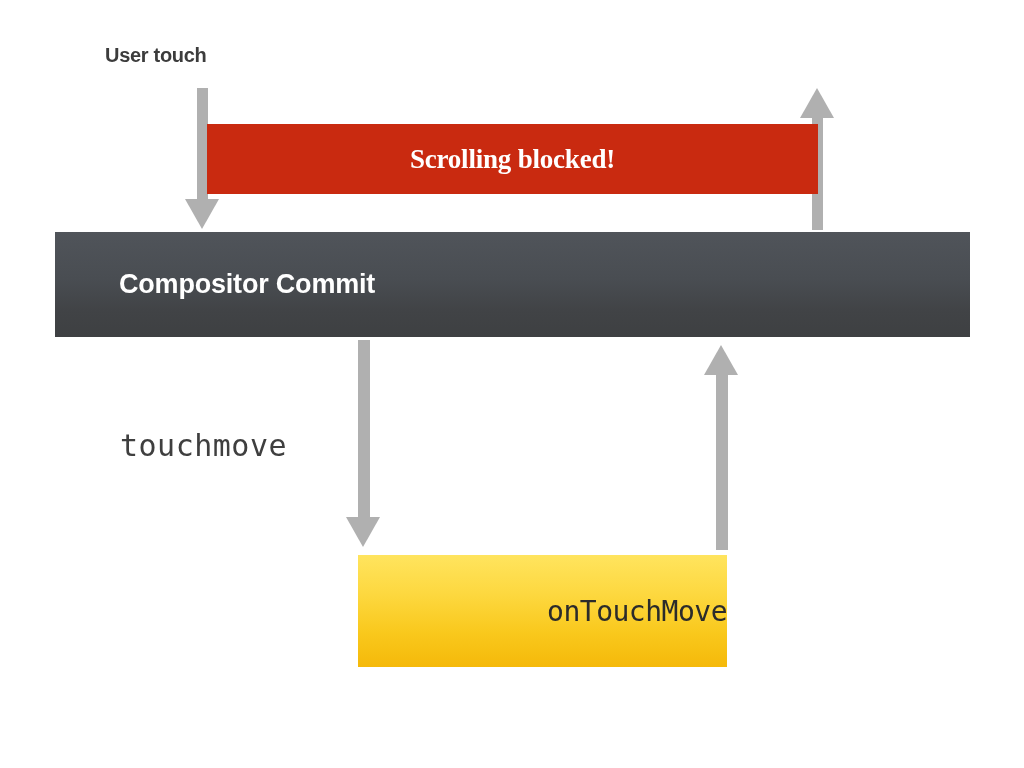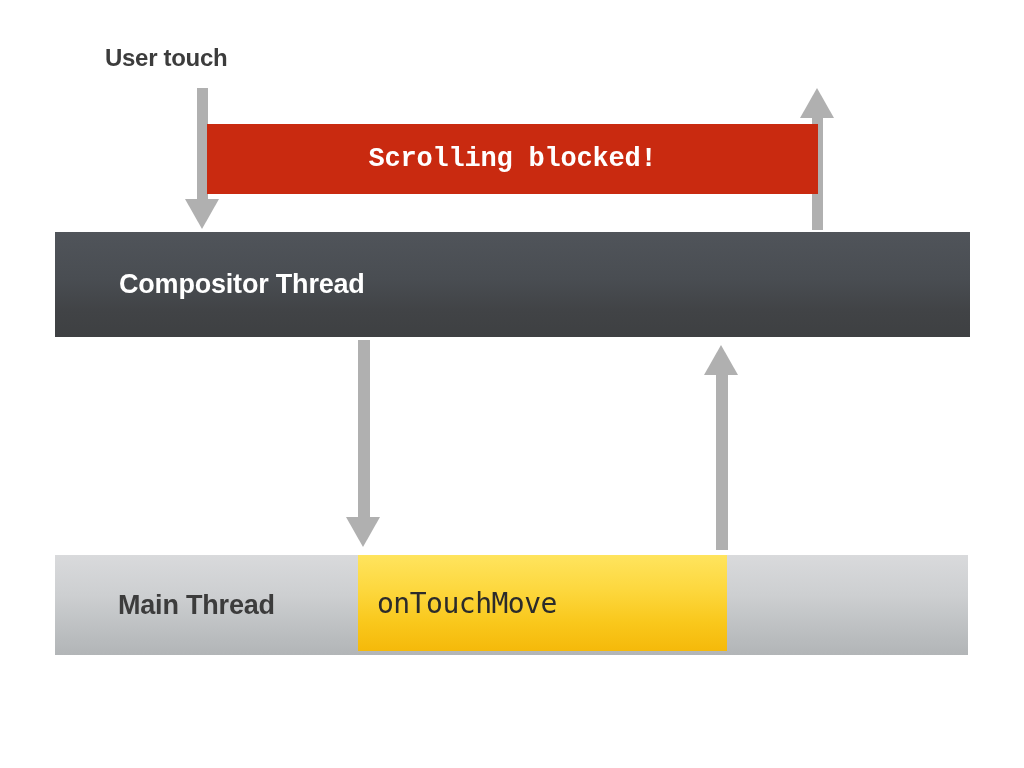--- a/index.html
+++ b/index.html
@@ -17,21 +17,21 @@
     width: 1024px;
     height: 768px;
     background: #ffffff;
   }
 
   
   .top-label {
     position: absolute;
     font-family: "Liberation Sans", sans-serif;
     font-weight: bold;
-    font-size: 24px;
+    font-size: 20px;
     color: #3c3c3c;
     letter-spacing: -0.3px;
     white-space: nowrap;
   }
   #label-user-touch { left: 105px; top: 44px; }
   #label-commit-gpu { left: 680px; top: 44px; }
 
   
   .arrow-shaft {
     position: absolute;
@@ -74,21 +74,21 @@
     left: 207px;
     top: 124px;
     width: 611px;
     height: 70px;
     background: #c92a10;
     display: flex;
     align-items: center;
     justify-content: center;
   }
   #scrolling-blocked-label {
-    font-family: Liberation Mono, monospace;
+    font-family: Liberation Serif, serif;
     font-weight: bold;
     font-size: 27px;
     color: #ffffff;
     letter-spacing: -0.2px;
   }
 
   
   #compositor-thread-bar {
     position: absolute;
     left: 55px;
@@ -139,25 +139,25 @@
     color: #3c3c3c;
     letter-spacing: -0.2px;
   }
 
   
   #ontouchmove-block {
     position: absolute;
     left: 358px;
     top: 555px;
     width: 369px;
-    height: 96px;
+    height: 112px;
     background: linear-gradient(to bottom, #ffe45e 0%, #fdd83f 35%, #f9c81c 70%, #f5b90a 100%);
     display: flex;
     align-items: center;
-    justify-content: flex-start;
+    justify-content: flex-end;
     padding-left: 19px;
   }
   #ontouchmove-label {
     font-family: "DejaVu Sans Mono", monospace;
     font-size: 28px;
     color: #2b2b2b;
     letter-spacing: -0.5px;
   }
 
   
@@ -214,32 +214,30 @@
   <div class="arrow-head-down" id="arrow-user-head"></div>
 
   <div class="arrow-shaft" id="arrow-commit-shaft"></div>
   <div class="arrow-head-up" id="arrow-commit-head"></div>
 
   <div id="scrolling-blocked-bar">
     <span id="scrolling-blocked-label">Scrolling blocked!</span>
   </div>
 
   <div id="compositor-thread-bar">
-    <span id="compositor-thread-label">Compositor Thread</span>
+    <span id="compositor-thread-label">Compositor Commit</span>
   </div>
 
   <div class="arrow-shaft" id="arrow-touchmove-shaft"></div>
   <div class="arrow-head-down" id="arrow-touchmove-head"></div>
 
+  <div id="touchmove-label">touchmove</div>
 
   <div class="arrow-shaft" id="arrow-return-shaft"></div>
   <div class="arrow-head-up" id="arrow-return-head"></div>
 
-  <div id="main-thread-bar">
-    <span id="main-thread-label">Main Thread</span>
-  </div>
 
   <div id="ontouchmove-block">
     <span id="ontouchmove-label">onTouchMove</span>
   </div>
 
 
 </div>
 
 </body></html>

